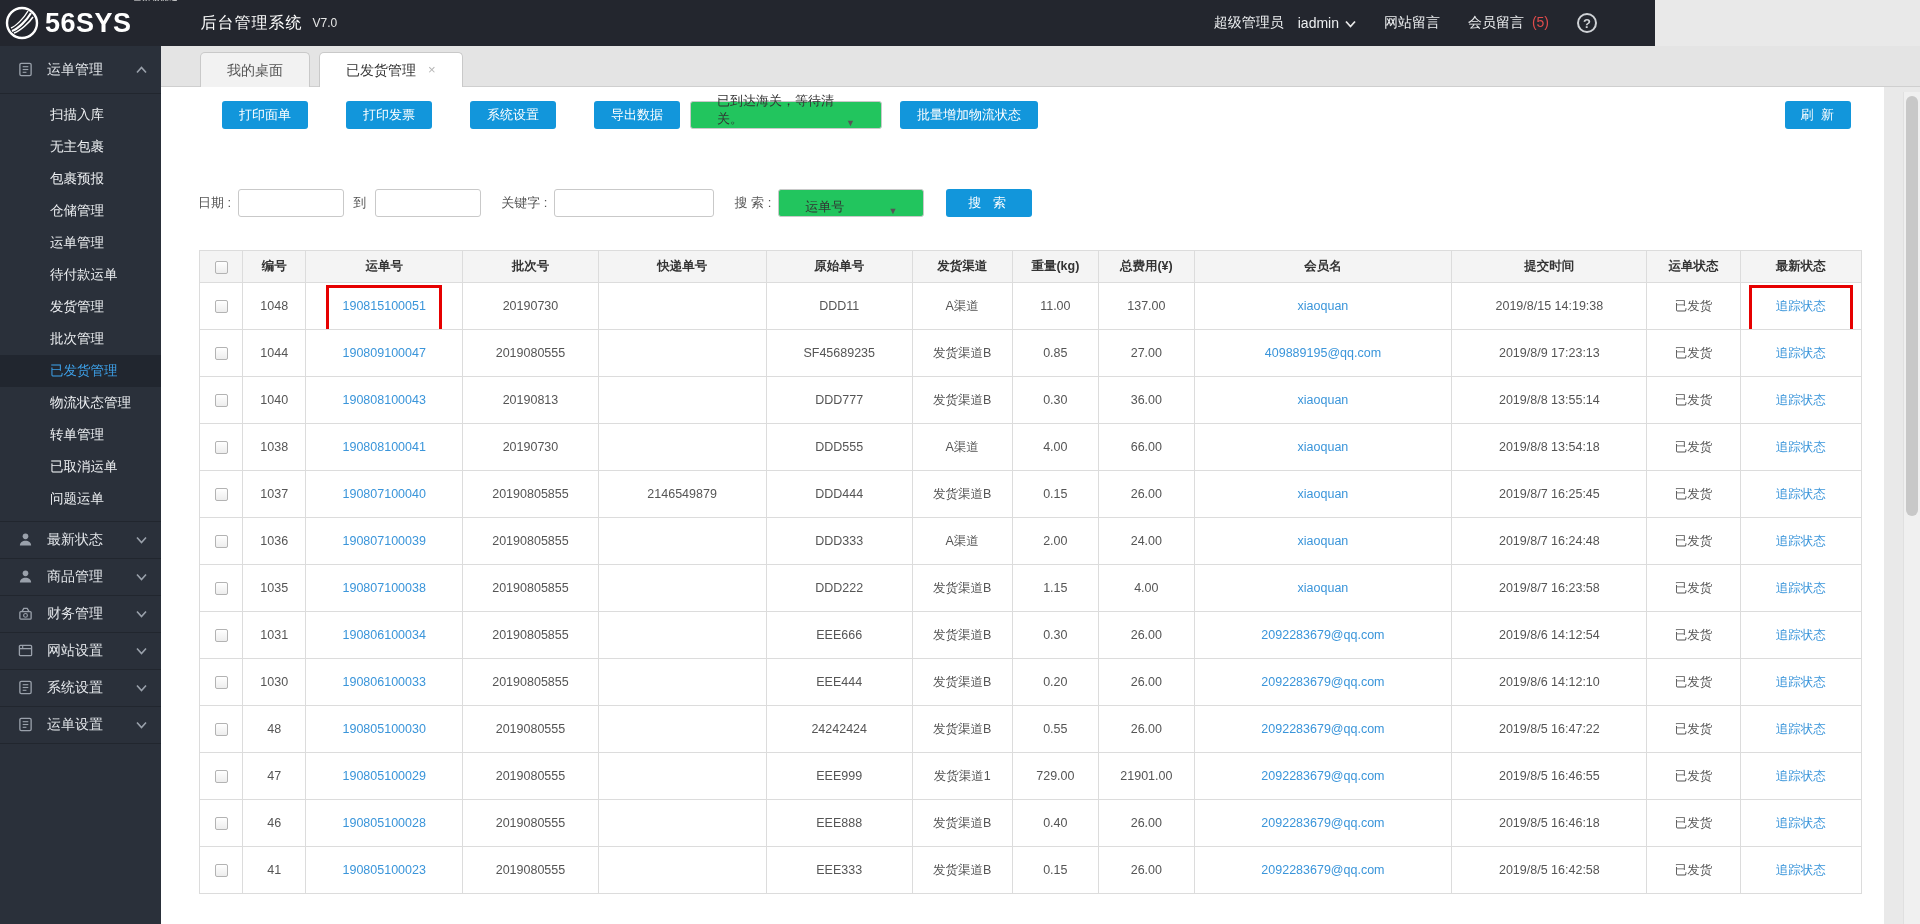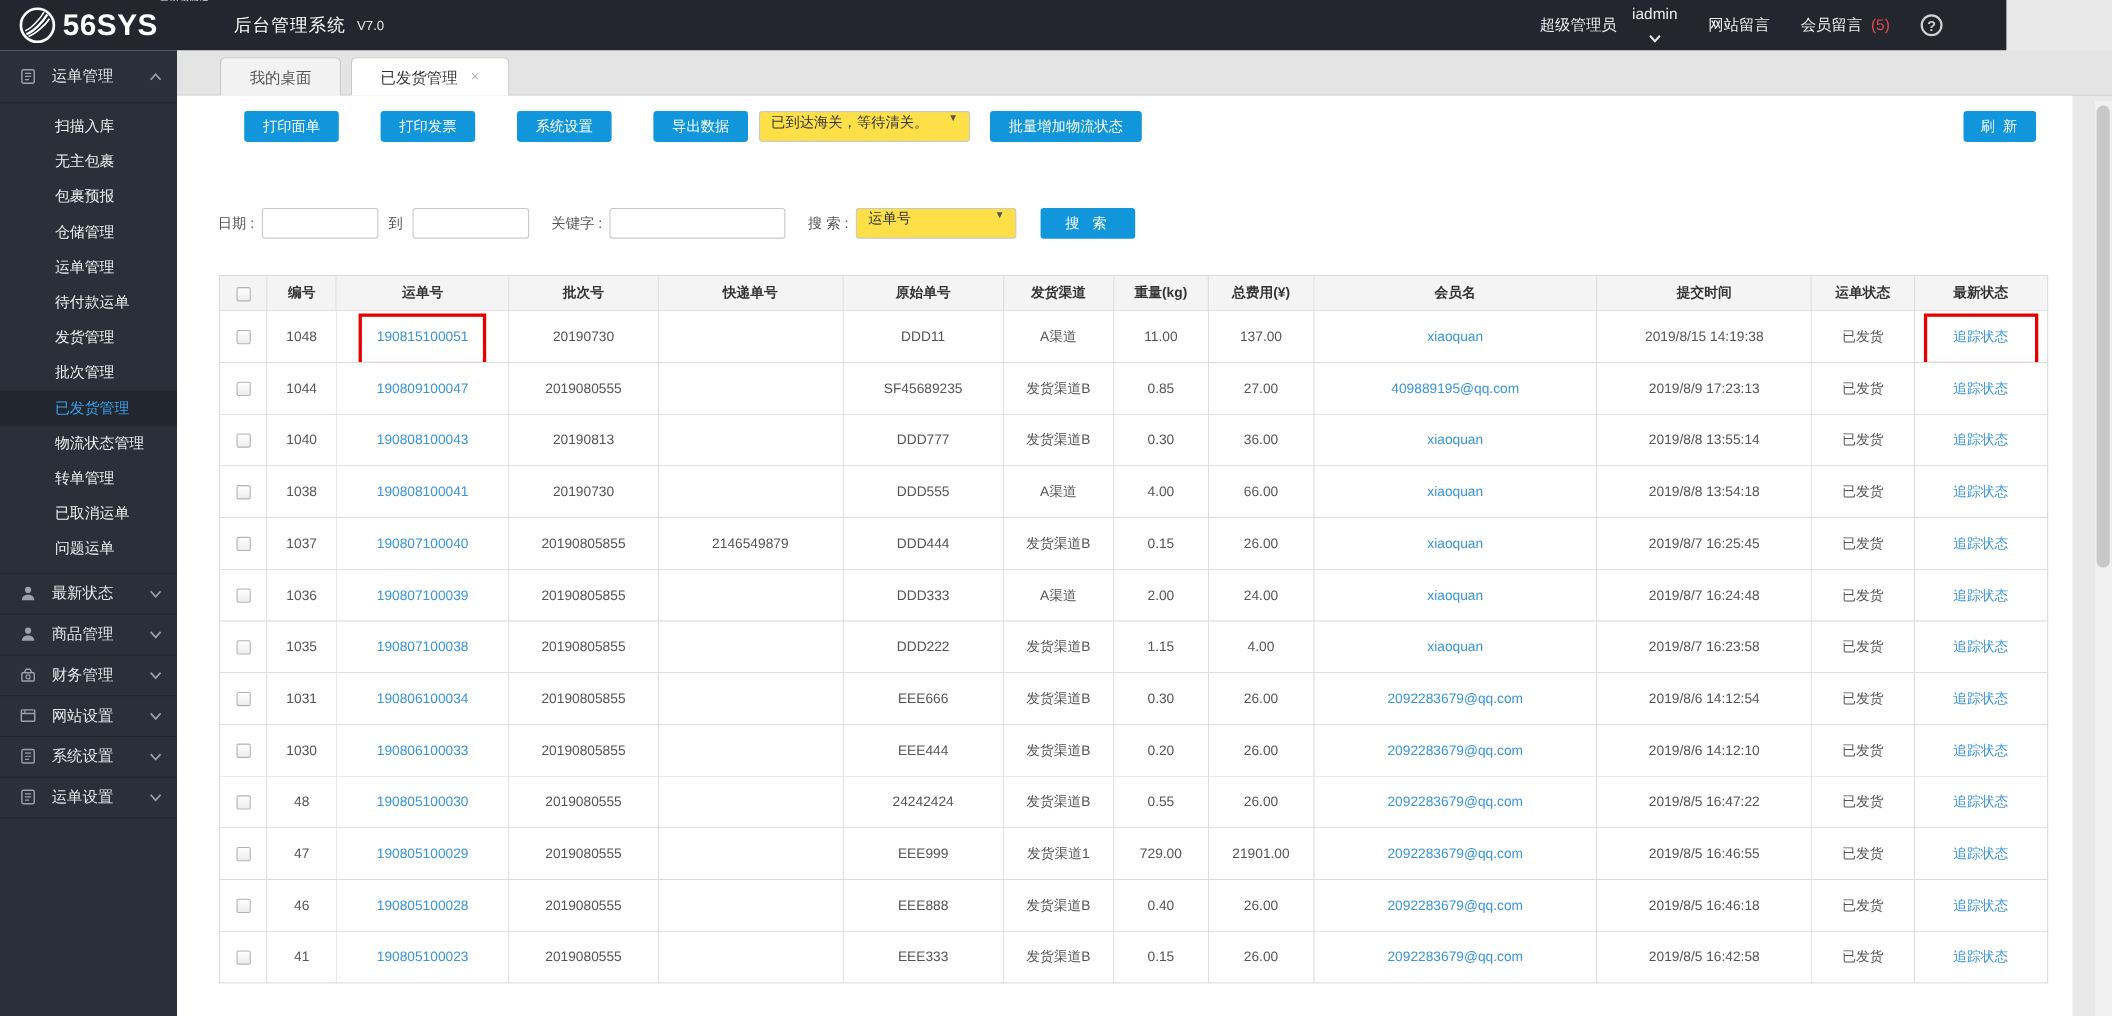--- a/index.html
+++ b/index.html
@@ -3,32 +3,32 @@
 <meta charset="utf-8">
 <style>
   * { box-sizing: border-box; }
   html,body { margin:0; padding:0; }
   body {
     width:1920px; height:924px; overflow:hidden; position:relative;
     font-family:"Liberation Sans","DejaVu Sans",sans-serif;
     background:#e9e9e9; font-size:13px; color:#555;
   }
   
-  .topbar { position:absolute; top:0; left:0; width:1824px; height:46px;
-    background:#23262e; display:flex; align-items:center; color:#fff; padding-left:16px; }
+  .topbar { position:absolute; top:0; left:0; width:1655px; height:46px;
+    background:#23262e; display:flex; align-items:center; color:#fff; padding-left:4px; }
   .logo-mark { width:36px; height:36px; display:flex; align-items:center; justify-content:center; }
   .logo-brand { font-size:27px; font-weight:bold; letter-spacing:0.5px; margin-left:5px; }
   .logo-col { display:flex; flex-direction:column; line-height:1; margin-left:2px; margin-top:8px;gap:48px; }
   .logo-cn { font-size:8px; color:#e8e8e8; letter-spacing:1px; }
   .logo-com { font-size:10px; font-weight:bold; margin-top:1px; }
   .app-title { font-size:16px; margin-left:22px; letter-spacing:1px; }
   .app-version { font-size:12px; margin-left:10px; color:#e6e6e6; }
   .topbar-right { margin-left:auto; display:flex; align-items:center; gap:28px; padding-right:58px; font-size:14px; color:#eceef0; }
   .user-group { display:flex; align-items:center; gap:14px; }
-  .user-menu { display:flex; align-items:center; gap:6px; cursor:pointer;flex-direction:column; }
+  .user-menu { display:flex; align-items:center; gap:6px; cursor:pointer; }
   .badge-red { color:#e04b4b; margin-left:4px; }
   .help-circle { width:20px; height:20px; border:2px solid #cfd2d6; border-radius:50%;
     display:inline-flex; align-items:center; justify-content:center; font-size:13px; font-weight:bold; color:#cfd2d6; cursor:pointer; }
   
   .sidebar { position:absolute; top:46px; left:0; width:161px; bottom:0; background:#2a303a; }
   .sb-group { height:37px; display:flex; align-items:center; padding:0 14px 0 18px;
     color:#e3e6ea; font-size:14px; border-bottom:1px solid #21262e; cursor:pointer; }
   .sb-group.first { height:48px; }
   .sb-ic { width:16px; height:16px; display:inline-flex; margin-right:13px; }
   .sb-glabel { flex:1; }
@@ -45,22 +45,22 @@
     display:flex; align-items:center; cursor:pointer; position:relative; top:1px; }
   .tab.active { background:#fff; color:#333; }
   .tab-close { color:#b5b5b5; margin-left:12px; font-size:13px; cursor:pointer; }
   .content { position:absolute; top:41px; left:0; right:36px; bottom:0; background:#fff; overflow:hidden; }
   
   .toolbar { display:flex; align-items:center; padding:9px 33px 0 61px; height:46px; }
   .btn-blue { background:#1296db; color:#fff; border:none; border-radius:3px; height:28px;
     padding:0 17px; font-size:13px; font-family:inherit; cursor:pointer; white-space:nowrap; }
   .toolbar .btn-print { margin-right:38px; }
   .toolbar .btn-export { margin-right:10px; }
-  .sel { height:28px; border:1px solid #c9c9c9; border-radius:3px; background:#fde047;
-    display:inline-flex; align-items:flex-start; padding:0 10px; font-size:13px; color:#333; cursor:pointer; }
+  .sel { height:28px; border:1px solid #c9c9c9; border-radius:3px; background:#22c55e;
+    display:inline-flex; align-items:flex-end; padding:0 26px; font-size:13px; color:#333; cursor:pointer; }
   .sel .sel-arrow { margin-left:auto; font-size:9px; color:#555; padding-left:12px; }
   .sel-status { width:192px; margin-right:18px; }
   .btn-refresh { margin-left:auto; padding:0 15px; letter-spacing:2px; }
   
   .filters { display:flex; align-items:center; margin:56px 0 0 37px; height:28px; font-size:13px; color:#555; }
   .filters label { margin-right:7px; }
   .inp { height:28px; border:1px solid #c9c9c9; border-radius:3px; padding:0 8px; font-size:13px;
     font-family:inherit; color:#333; outline:none; }
   .inp-date { width:106px; }
   .to-label { margin:0 9px; }

